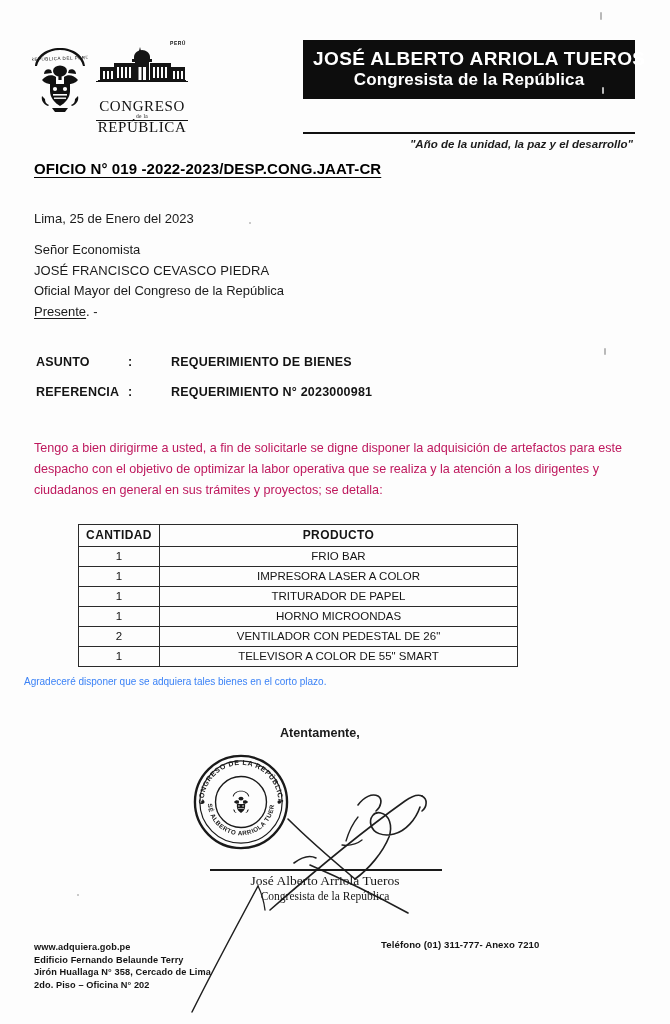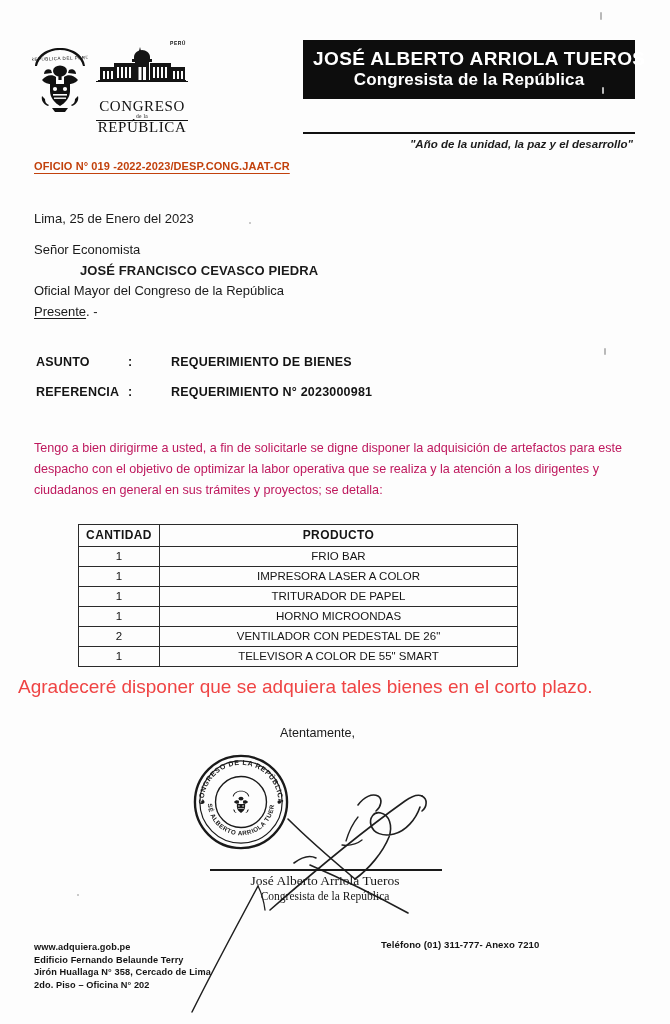--- a/index.html
+++ b/index.html
@@ -149,48 +149,47 @@
     color: #1c1c1c;
     padding-right: 2px;
     box-sizing: border-box;
   }
 
   
   .oficio {
     position: absolute;
     left: 34px;
     top: 160px;
-    font-size: 11px;
+    font-size: 15px;
     font-weight: bold;
     letter-spacing: .1px;
     text-decoration: underline;
     text-underline-offset: 3px;
-    color: #c2410c;
+    color: #000000;
   }
 
   .date-line {
     position: absolute;
     left: 34px;
     top: 211px;
     font-size: 13px;
     color: #1a1a1a;
   }
 
   .addressee {
     position: absolute;
     left: 34px;
     top: 240px;
     font-size: 13px;
     line-height: 20.5px;
     color: #1a1a1a;
   }
   .addressee .bold {
-    font-weight: bold;
+    font-weight: normal;
     letter-spacing: .1px;
-    margin-left: 46px;
   }
   .presente u {
     text-decoration: underline;
     text-underline-offset: 2px;
   }
 
   .meta {
     position: absolute;
     left: 36px;
     top: 355px;
@@ -240,33 +239,33 @@
   table.goods th {
     font-weight: bold;
     letter-spacing: .4px;
     font-size: 12px;
     padding: 3px 0 4px 0;
   }
   table.goods td.qty, table.goods th.qty { width: 80px; margin-left: 36px; }
 
   .closing {
     position: absolute;
-    left: 18px;
+    left: 24px;
     top: 676px;
-    font-size: 19px;
-    color: #ef4444;
+    font-size: 10px;
+    color: #3b82f6;
   }
 
   
   .atentamente {
     position: absolute;
     left: 280px;
     top: 726px;
     font-size: 12.6px;
-    font-weight: normal;
+    font-weight: bold;
     color: #1a1a1a;
   }
 
   .sig-area {
     position: absolute;
     left: 150px;
     top: 745px;
     width: 320px;
     height: 175px;
   }

